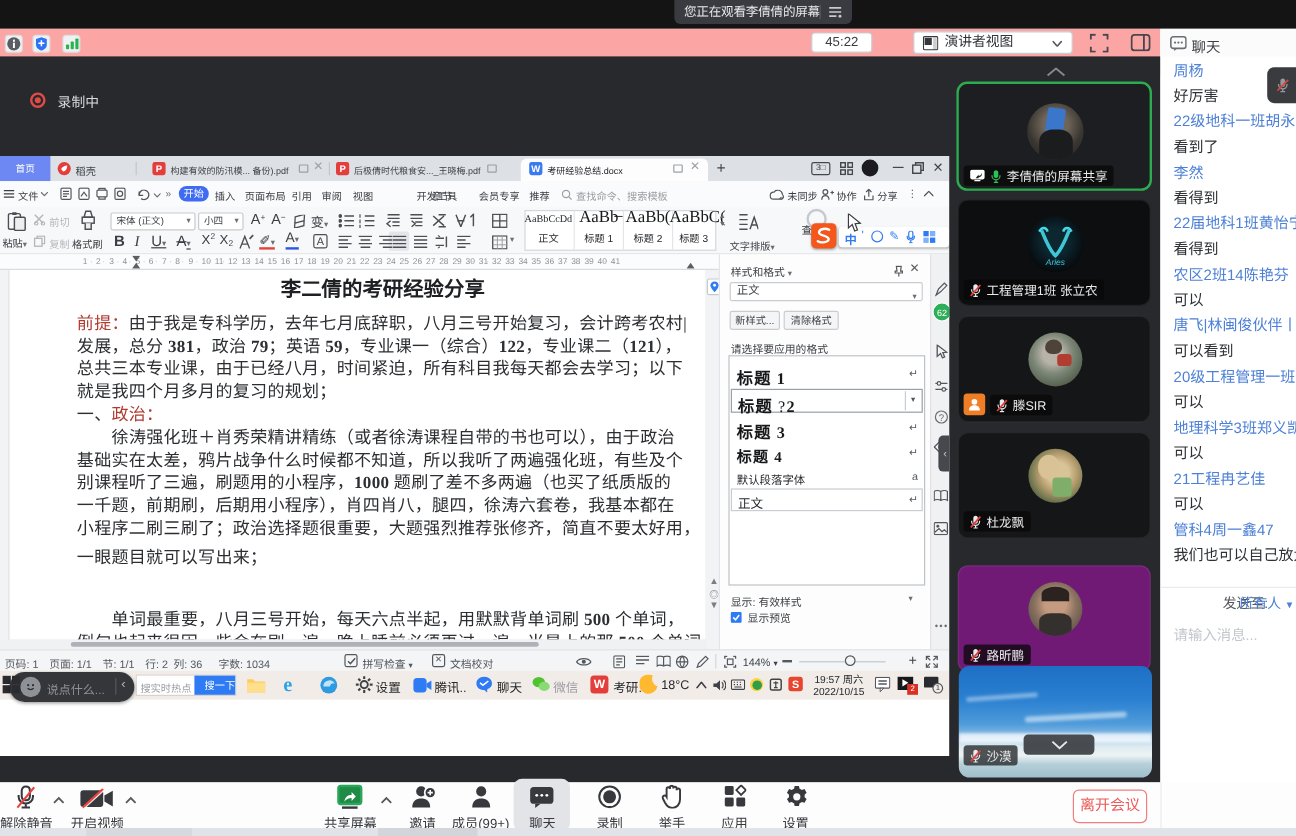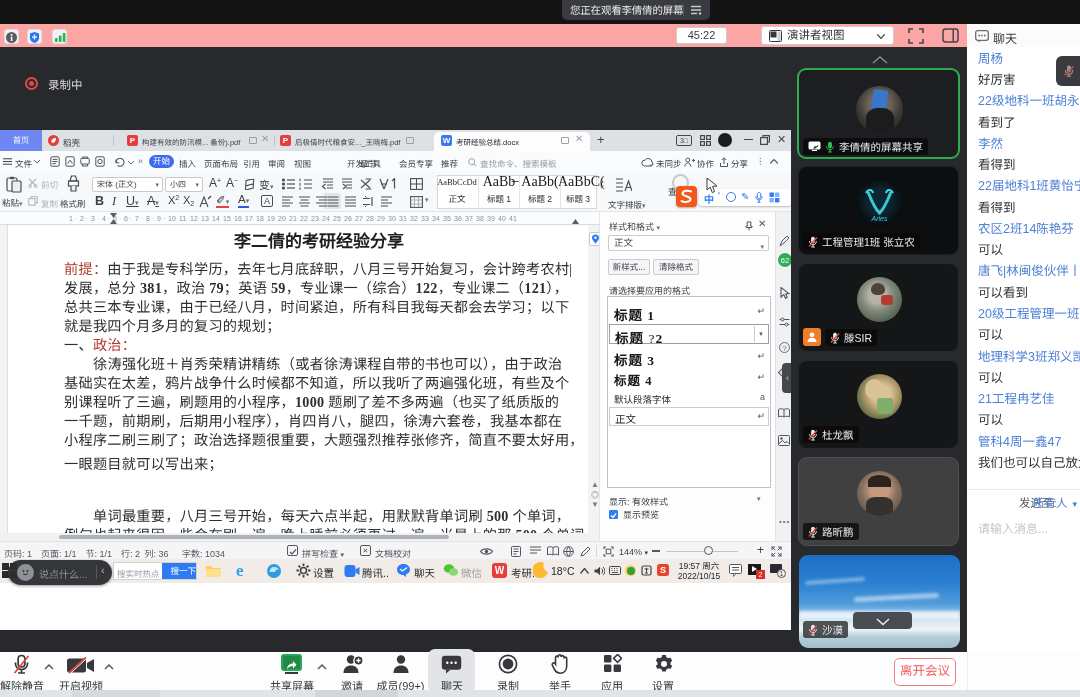--- a/index.html
+++ b/index.html
@@ -762,21 +762,21 @@
         <div style="position:absolute;left:4px;top:65px;height:17px;background:rgba(8,8,8,0.75);border-radius:3px;display:flex;align-items:center;padding:0 5px;">
           <svg width="10" height="12" viewBox="0 0 10 12">
               <path d="M5 0.8 c-1.1 0-1.9.8-1.9 1.9 V5.5 c0 1.1.8 1.9 1.9 1.9 s1.9-.8 1.9-1.9 V2.7 c0-1.1-.8-1.9-1.9-1.9z" fill="#e9eaeb"></path>
               <path d="M1.7 5 v.6 c0 1.8 1.5 3.2 3.3 3.2 s3.3-1.4 3.3-3.2 V5 M5 8.9 V11 M3.2 11 h3.6" fill="none" stroke="#e9eaeb" stroke-width="1"></path>
               <path d="M1 10.5 L9 1.5" stroke="#e0413c" stroke-width="1.5"></path>
             </svg>
           <span style="color:#e8e9ea;font-size:10.5px;margin-left:4px;white-space:nowrap;">杜龙飘</span>
         </div>
       </div>
 
-      <div class="abs" style="left:798px;top:410px;width:161px;height:89px;background:#404040;border:1px solid rgba(255,255,255,0.08);border-radius:9px;overflow:hidden;">
+      <div class="abs" style="left:798px;top:424px;width:161px;height:89px;background:#701a75;border:1px solid rgba(255,255,255,0.08);border-radius:9px;overflow:hidden;">
         <div style="position:absolute;left:58px;top:13px;width:45px;height:45px;border-radius:50%;background:radial-gradient(circle at 50% 42%,#c49a80 0 26%,#8a7260 50%,#5d5248 80%,#474039 100%);overflow:hidden;">
           <div style="position:absolute;left:11px;top:4px;width:23px;height:12px;background:#2b2320;border-radius:50% 50% 0 0;"></div>
           <div style="position:absolute;left:9px;top:26px;width:27px;height:19px;background:#33302e;border-radius:35% 35% 0 0;"></div>
         </div>
         <div style="position:absolute;left:4px;top:65px;height:17px;background:rgba(8,8,8,0.75);border-radius:3px;display:flex;align-items:center;padding:0 5px;">
           <svg width="10" height="12" viewBox="0 0 10 12">
               <path d="M5 0.8 c-1.1 0-1.9.8-1.9 1.9 V5.5 c0 1.1.8 1.9 1.9 1.9 s1.9-.8 1.9-1.9 V2.7 c0-1.1-.8-1.9-1.9-1.9z" fill="#e9eaeb"></path>
               <path d="M1.7 5 v.6 c0 1.8 1.5 3.2 3.3 3.2 s3.3-1.4 3.3-3.2 V5 M5 8.9 V11 M3.2 11 h3.6" fill="none" stroke="#e9eaeb" stroke-width="1"></path>
               <path d="M1 10.5 L9 1.5" stroke="#e0413c" stroke-width="1.5"></path>
             </svg>

